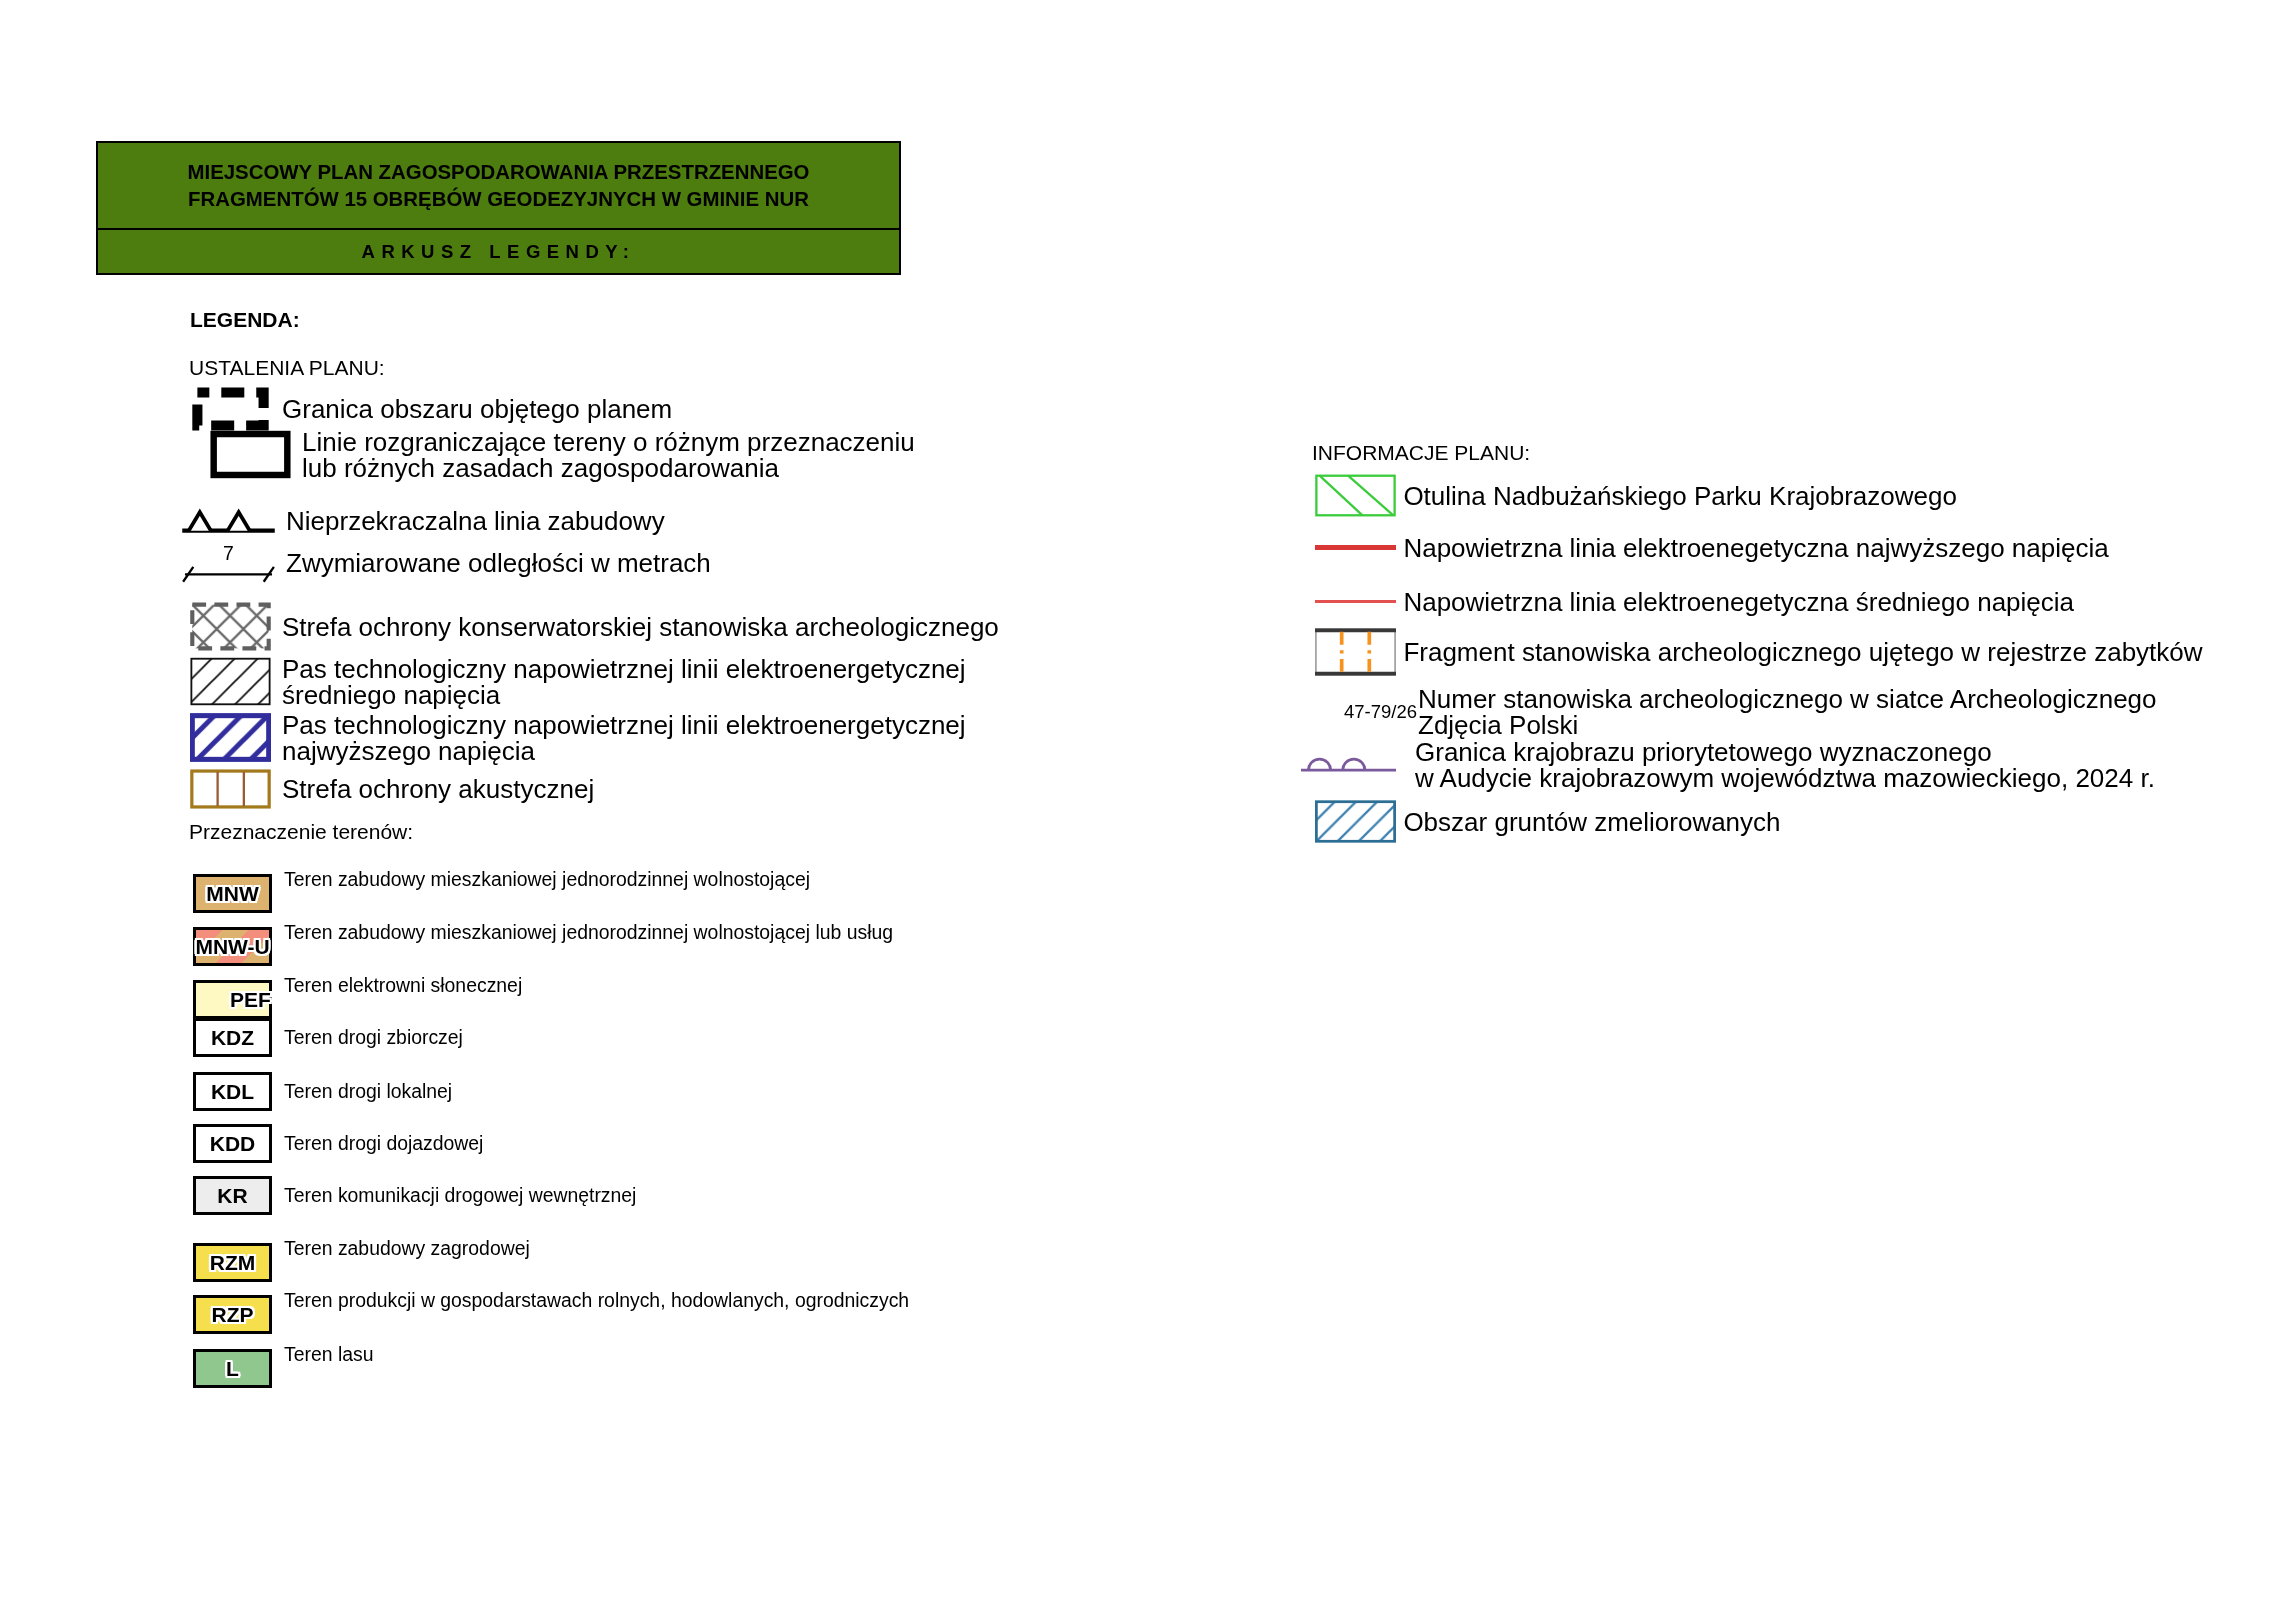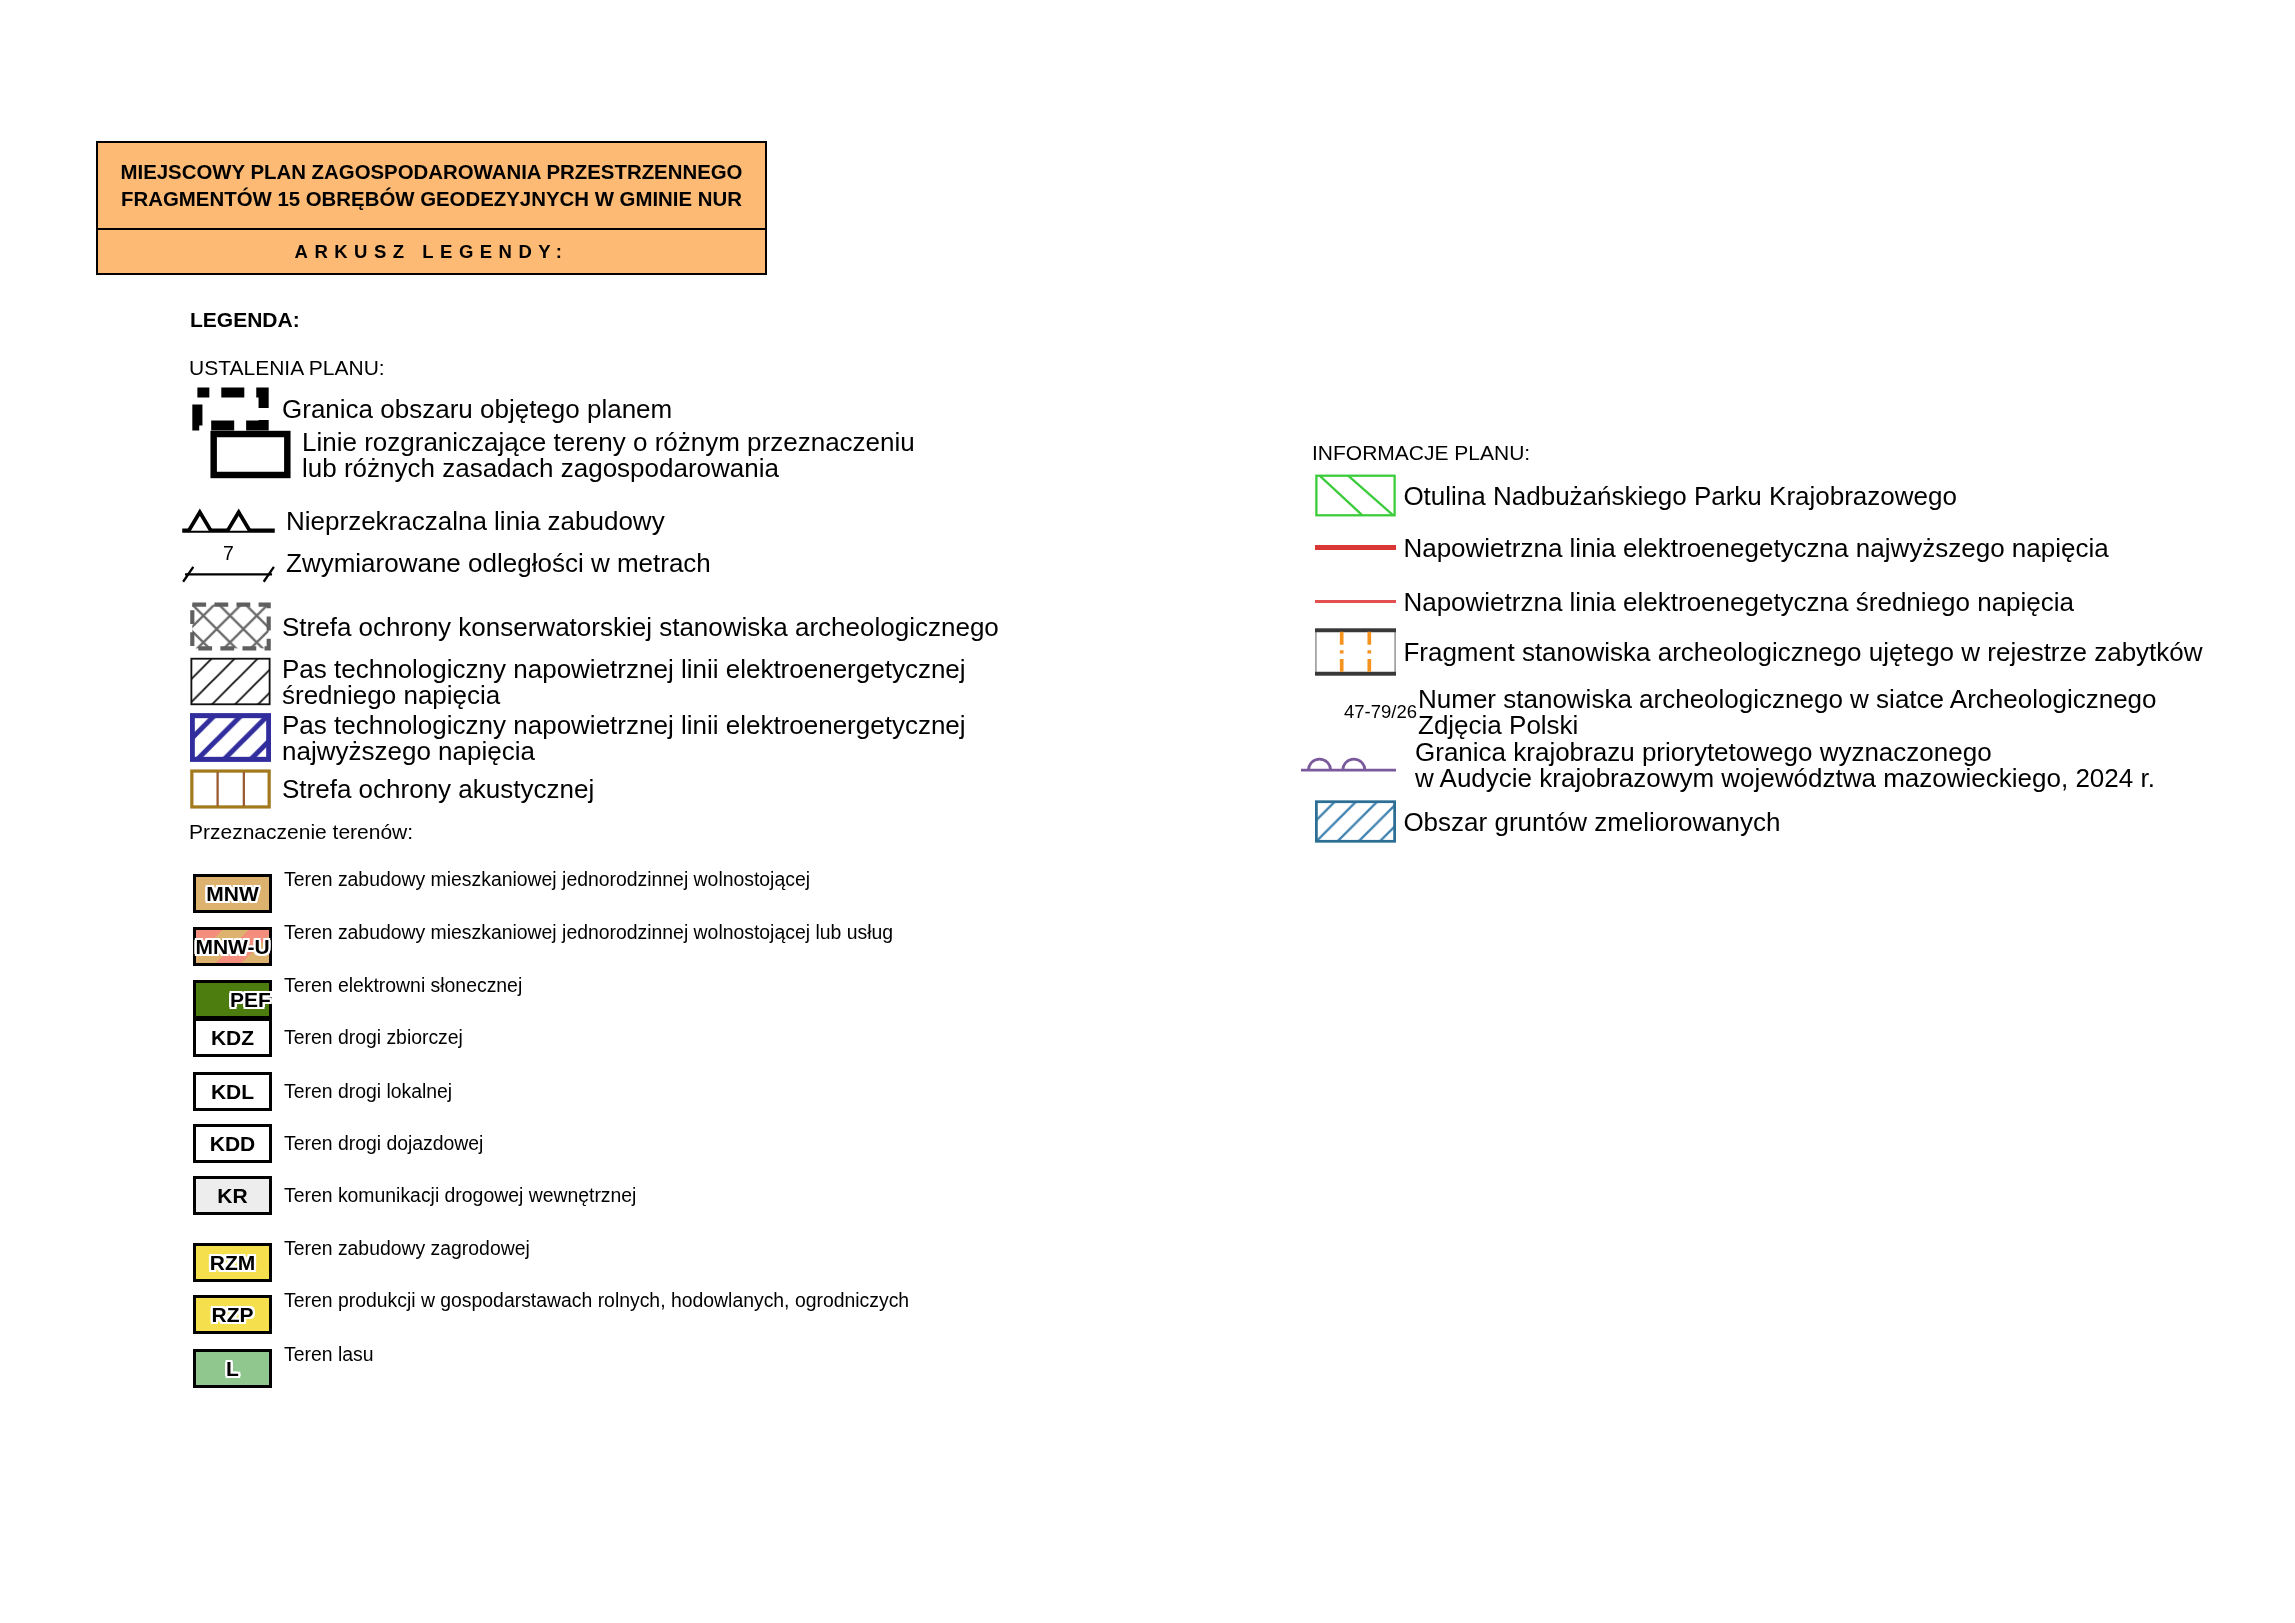--- a/index.html
+++ b/index.html
@@ -1,20 +1,20 @@
 <!DOCTYPE html>
 <html style="font-size:7.4px"><head>
 <meta charset="utf-8">
 <style>
   html,body{margin:0;padding:0;background:#fff;}
   .page{position:relative;width:2295px;height:1623px;background:#ffffff;overflow:hidden;
         font-family:"Liberation Sans",sans-serif;color:#000;}
   
-  .title-box{position:absolute;left:96px;top:141px;width:671px;height:134px;
-             border:2.3px solid #000;box-sizing:border-box;background:#fdba74;}
+  .title-box{position:absolute;left:96px;top:141px;width:805px;height:134px;
+             border:2.3px solid #000;box-sizing:border-box;background:#4d7c0f;}
   .title-top{height:87px;border-bottom:2.3px solid #000;box-sizing:border-box;
              display:flex;flex-direction:column;justify-content:center;align-items:center;
              font-weight:bold;font-size:20.4px;line-height:27px;text-align:center;}
   .title-bottom{height:43px;display:flex;align-items:center;justify-content:center;
              font-weight:bold;font-size:18.5px;letter-spacing:6.5px;}
   
   .sec-h{position:absolute;font-size:21px;}
   .bold{font-weight:bold;}
   
   .row{position:absolute;left:190px;display:flex;align-items:center;}
@@ -25,21 +25,21 @@
   
   .badge-row{left:193px;}
   .badge{flex:0 0 auto;width:79px;height:39px;box-sizing:border-box;border:3.2px solid #000;
          display:flex;align-items:center;justify-content:center;
          font-weight:bold;font-size:21px;white-space:nowrap;overflow:visible;background:#fff;}
   .badge-lbl{margin-left:12px;font-size:19.4px;white-space:nowrap;}
   .halo{text-shadow:-1.9px -1.9px 0 #fff,1.9px -1.9px 0 #fff,-1.9px 1.9px 0 #fff,1.9px 1.9px 0 #fff,
         0 -2.3px 0 #fff,0 2.3px 0 #fff,-2.3px 0 0 #fff,2.3px 0 0 #fff;margin-top:28px;}
   .b-mnw{background:#dcb26e;}
   .b-mnwu{background:repeating-linear-gradient(135deg,#f28e7b 0px,#f28e7b 18.5px,#dcb26e 18.5px,#dcb26e 37px);}
-  .b-pef{background:#4d7c0f;padding-left:36px;}
+  .b-pef{background:#fef9c3;padding-left:36px;}
   .b-kdz,.b-kdl,.b-kdd{background:#ffffff;}
   .b-kr{background:#ededed;}
   .b-rzm,.b-rzp{background:#f6df4d;}
   .b-l{background:#90c78f;}
   
   .redline-thick{width:81px;height:4.6px;background:#d93636;}
   .redline-thin{width:81px;height:2.3px;background:#e25050;}
   .code{position:absolute;font-size:18.5px;}
   .abs{position:absolute;}
   svg{display:block;}

